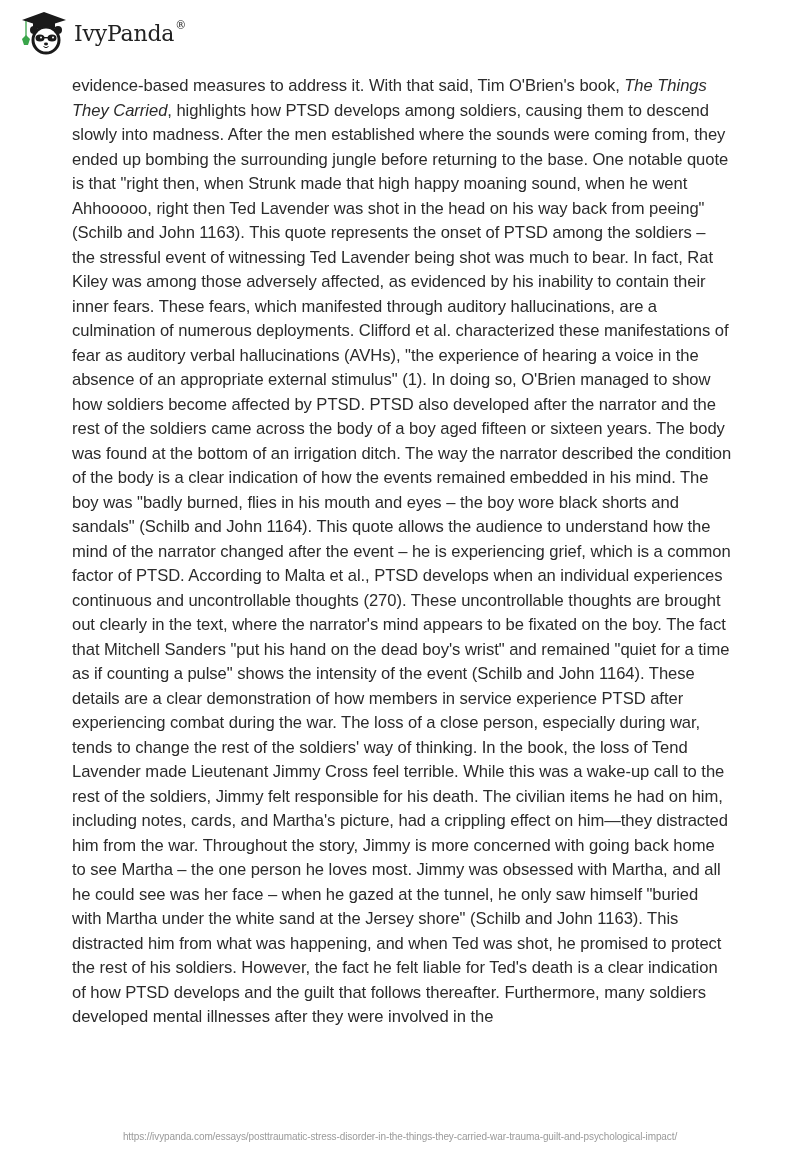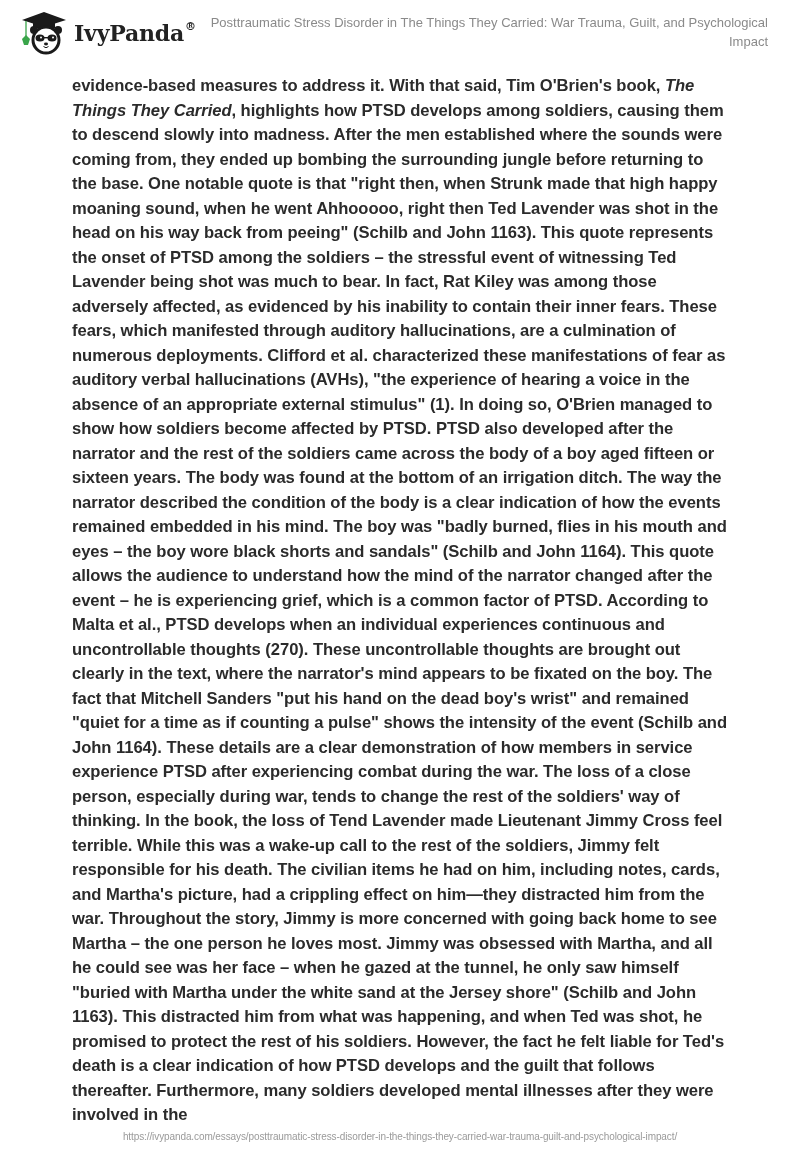--- a/index.html
+++ b/index.html
@@ -29,21 +29,21 @@
       align-items: center;
       height: 44px;
     }
     .logo-mark {
       width: 50px;
       height: 46px;
       position: relative;
     }
     .logo-text {
       font-family: "DejaVu Serif", serif;
-      font-weight: bold;
+      font-weight: normal;
       font-size: 22px;
       color: #222222;
       margin-left: 6px;
       letter-spacing: -0.2px;
       position: relative;
       top: 1px;
     }
     .logo-text sup {
       font-size: 11px;
       position: relative;
@@ -62,21 +62,20 @@
     }
     .content {
       position: absolute;
       left: 72px;
       top: 74px;
       width: 660px;
       font-size: 16.6px;
       line-height: 24.5px;
       color: #2b2b2b;
       letter-spacing: -0.05px;
-      font-weight: bold;
     }
     .content p {
       margin: 0;
       text-align: left;
     }
     .content em {
       font-style: italic;
     }
     .footer-url {
       position: absolute;
@@ -113,20 +112,19 @@
         <rect x="25" y="28" width="6" height="1.4" fill="#1a1a1a"></rect>
         <circle cx="23" cy="28.5" r="1" fill="#ffffff"></circle>
         <circle cx="35" cy="28.5" r="1" fill="#ffffff"></circle>
 
         <ellipse cx="28" cy="35" rx="2" ry="1.4" fill="#1a1a1a"></ellipse>
         <path d="M25.5,37.5 Q28,40 30.5,37.5" stroke="#1a1a1a" stroke-width="1" fill="none"></path>
       </svg>
     </div>
     <span class="logo-text"><span>IvyPanda</span><sup>®</sup></span>
   </div>
-  <div class="doc-title">Posttraumatic Stress Disorder in The Things They Carried: War Trauma, Guilt, and Psychological Impact</div>
 </header>
 
 <main class="content">
   <p><span>evidence-based measures to address it. With that said, Tim O'Brien's book, </span><em>The Things They Carried</em><span>, highlights how PTSD develops among soldiers, causing them to descend slowly into madness. After the men established where the sounds were coming from, they ended up bombing the surrounding jungle before returning to the base. One notable quote is that "right then, when Strunk made that high happy moaning sound, when he went Ahhooooo, right then Ted Lavender was shot in the head on his way back from peeing" (Schilb and John 1163). This quote represents the onset of PTSD among the soldiers – the stressful event of witnessing Ted Lavender being shot was much to bear. In fact, Rat Kiley was among those adversely affected, as evidenced by his inability to contain their inner fears. These fears, which manifested through auditory hallucinations, are a culmination of numerous deployments. Clifford et al. characterized these manifestations of fear as auditory verbal hallucinations (AVHs), "the experience of hearing a voice in the absence of an appropriate external stimulus" (1). In doing so, O'Brien managed to show how soldiers become affected by PTSD. PTSD also developed after the narrator and the rest of the soldiers came across the body of a boy aged fifteen or sixteen years. The body was found at the bottom of an irrigation ditch. The way the narrator described the condition of the body is a clear indication of how the events remained embedded in his mind. The boy was "badly burned, flies in his mouth and eyes – the boy wore black shorts and sandals" (Schilb and John 1164). This quote allows the audience to understand how the mind of the narrator changed after the event – he is experiencing grief, which is a common factor of PTSD. According to Malta et al., PTSD develops when an individual experiences continuous and uncontrollable thoughts (270). These uncontrollable thoughts are brought out clearly in the text, where the narrator's mind appears to be fixated on the boy. The fact that Mitchell Sanders "put his hand on the dead boy's wrist" and remained "quiet for a time as if counting a pulse" shows the intensity of the event (Schilb and John 1164). These details are a clear demonstration of how members in service experience PTSD after experiencing combat during the war. The loss of a close person, especially during war, tends to change the rest of the soldiers' way of thinking. In the book, the loss of Tend Lavender made Lieutenant Jimmy Cross feel terrible. While this was a wake-up call to the rest of the soldiers, Jimmy felt responsible for his death. The civilian items he had on him, including notes, cards, and Martha's picture, had a crippling effect on him—they distracted him from the war. Throughout the story, Jimmy is more concerned with going back home to see Martha – the one person he loves most. Jimmy was obsessed with Martha, and all he could see was her face – when he gazed at the tunnel, he only saw himself "buried with Martha under the white sand at the Jersey shore" (Schilb and John 1163). This distracted him from what was happening, and when Ted was shot, he promised to protect the rest of his soldiers. However, the fact he felt liable for Ted's death is a clear indication of how PTSD develops and the guilt that follows thereafter. Furthermore, many soldiers developed mental illnesses after they were involved in the</span></p>
 </main>
 
 <footer class="footer-url">https://ivypanda.com/essays/posttraumatic-stress-disorder-in-the-things-they-carried-war-trauma-guilt-and-psychological-impact/</footer>
 
 </body></html>

